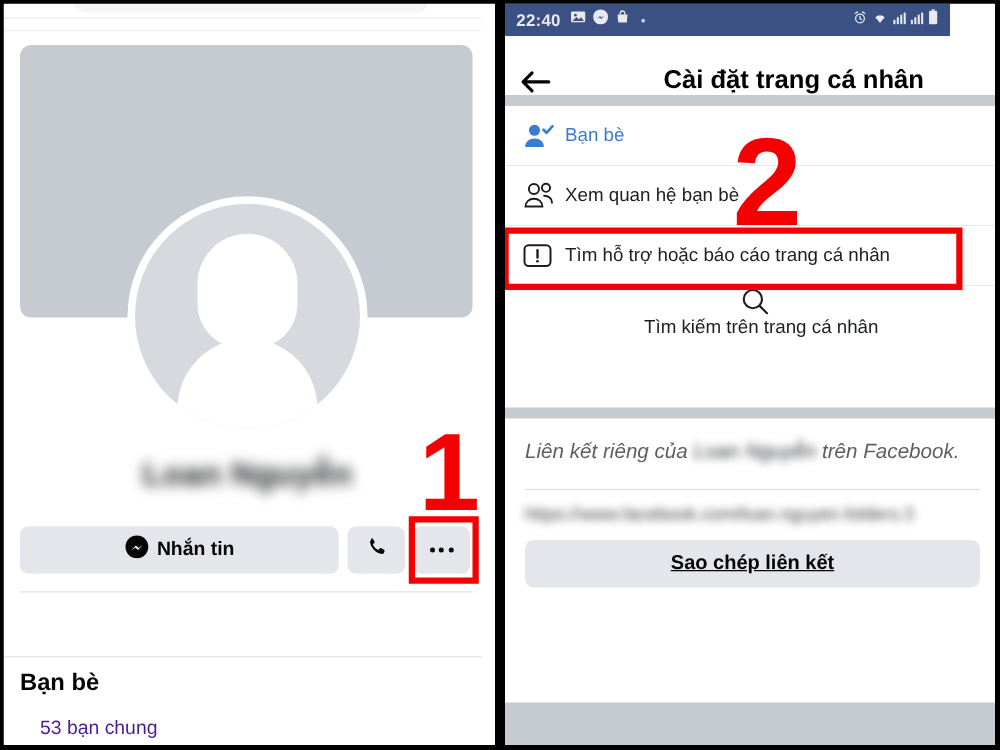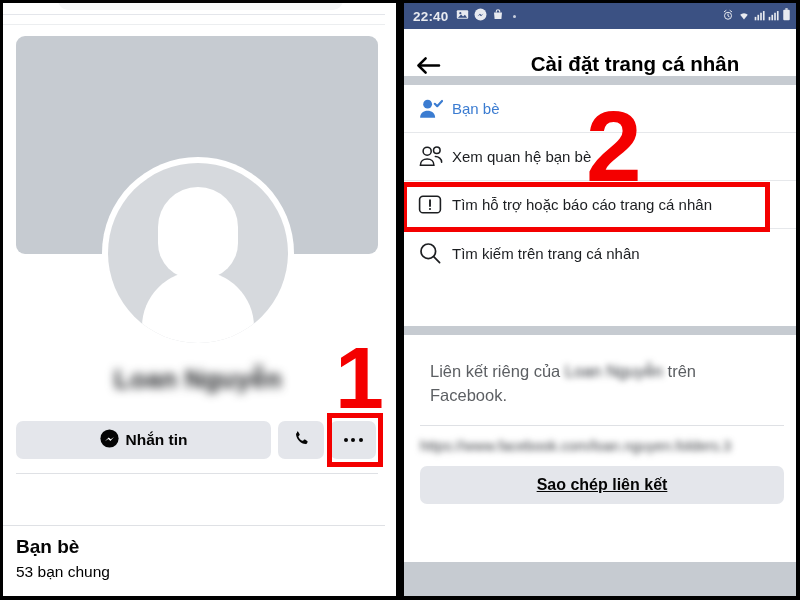--- a/index.html
+++ b/index.html
@@ -229,29 +229,29 @@
     width: 362px;
   }
   .friends-title {
     font-size: 19px;
     font-weight: bold;
     color: #050505;
     margin: 0 0 5px 0;
   }
   .friends-sub {
     font-size: 15.5px;
-    color: #000000;
-    margin: 0;
+    color: #4c1d95;
+    margin: 16px;
   }
 
   
   .status-bar {
     position: absolute;
     top: 3px; left: 0;
-    width: 396px; height: 26px;
+    width: 356px; height: 26px;
     background: #3b5183;
     display: flex;
     align-items: center;
     padding: 0 9px;
     box-sizing: border-box;
   }
   .sb-time {
     font-size: 13.5px;
     color: #e8eaf0;
     font-weight: bold;
@@ -311,21 +311,21 @@
   .menu-item {
     position: relative;
     height: 48px;
     display: flex;
     align-items: center;
     padding-left: 14px;
     box-sizing: border-box;
     border-bottom: 1px solid #e6e8eb;
     background: #ffffff;
   }
-  .menu-item:last-child { border-bottom: none; }
+  .menu-item:last-child { border-bottom: none; flex-direction: column; }
   .mi-icon {
     width: 34px;
     min-width: 34px;
     display: flex;
     align-items: center;
     justify-content: flex-start;
   }
   .mi-label {
     font-size: 15px;
     color: #1c1e21;
@@ -346,21 +346,22 @@
     font-size: 19px;
     font-weight: bold;
     color: #050505;
     line-height: 25px;
     margin: 0 0 4px 0;
   }
   .link-desc {
     font-size: 16.5px;
     color: #5c5f63;
     line-height: 24px;
-    margin: 10px;
+    margin: 0;
+    font-style: italic;
   }
   .link-hr {
     margin-top: 18px;
     width: 100%;
     height: 1px;
     background: #dfe1e5;
   }
   .link-url {
     margin-top: 12px;
     font-size: 14.5px;

